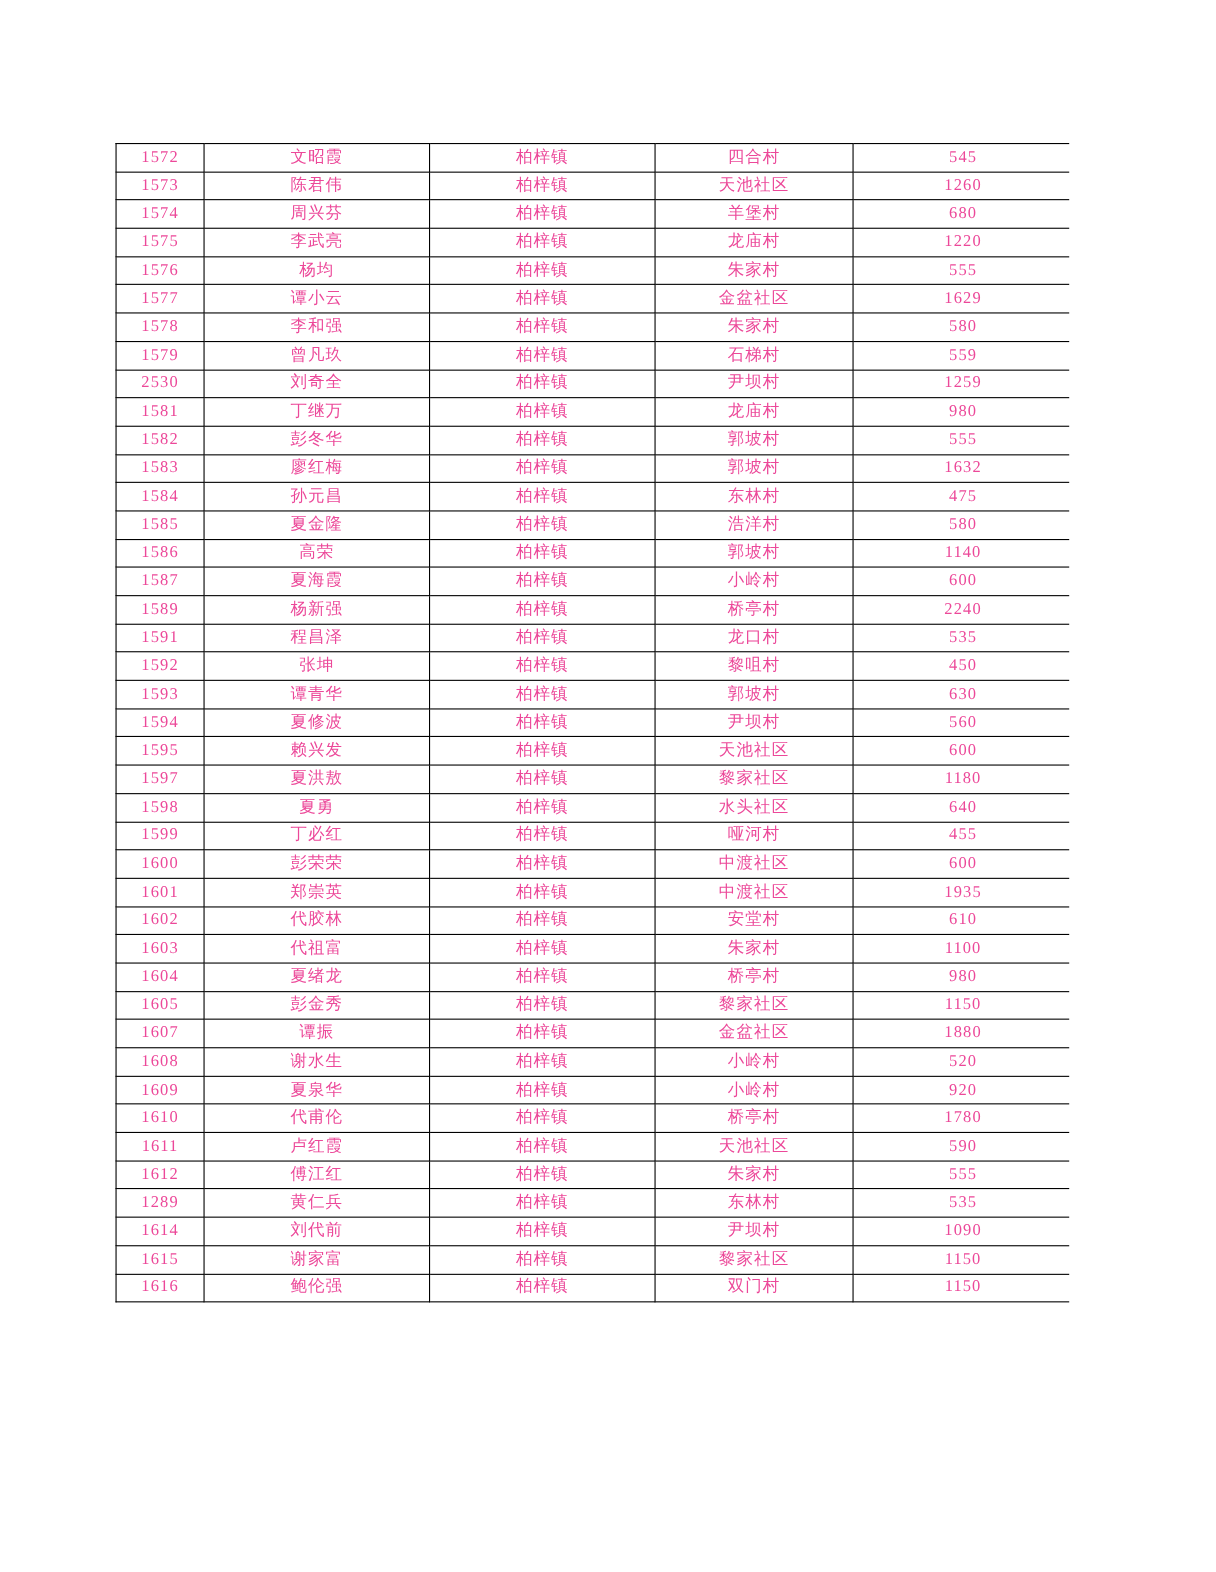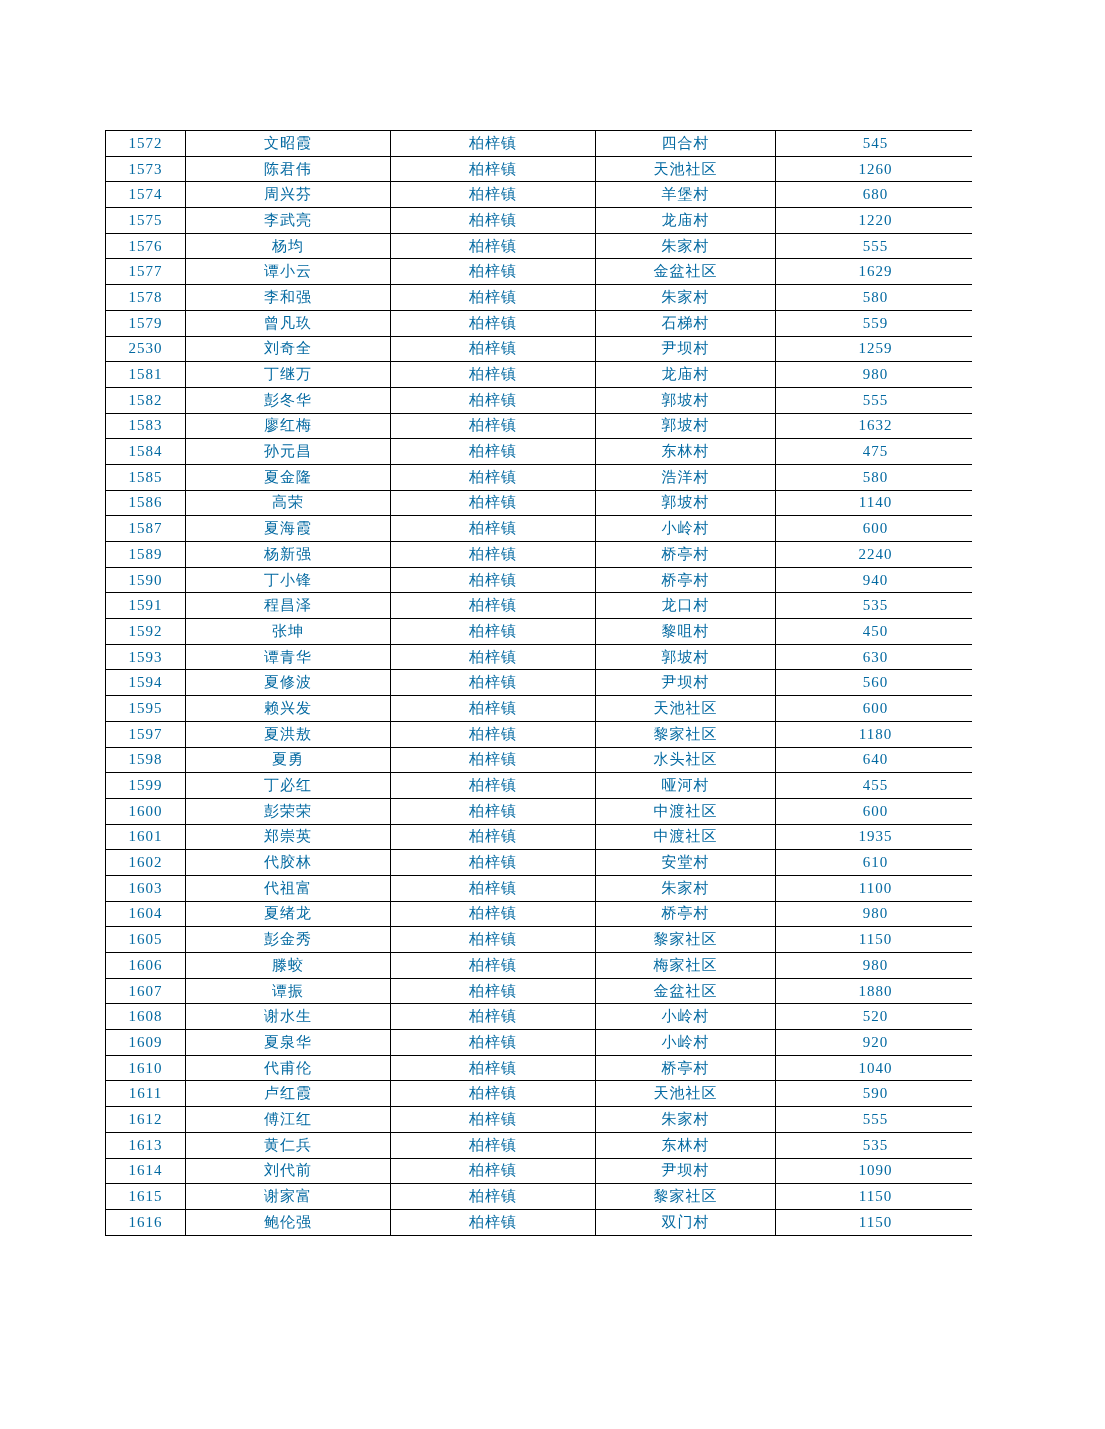--- a/index.html
+++ b/index.html
@@ -6,21 +6,21 @@
     margin: 0;
     padding: 0;
     background: #ffffff;
   }
   .page {
     position: relative;
     width: 972px;
     height: 1429px;
     background: #ffffff;
     font-family: "Liberation Serif", "DejaVu Serif", serif;
-    color: #0369a1;
+    color: #ec4899;
     overflow: hidden;
   }
   table.data-table {
     position: absolute;
     left: 105px;
     top: 130px;
     border-collapse: collapse;
     table-layout: fixed;
     width: 870px;
   }
@@ -168,27 +168,20 @@
           <td>600</td>
         </tr>
         <tr>
           <td>1589</td>
           <td>杨新强</td>
           <td>柏梓镇</td>
           <td>桥亭村</td>
           <td>2240</td>
         </tr>
         <tr>
-          <td>1590</td>
-          <td>丁小锋</td>
-          <td>柏梓镇</td>
-          <td>桥亭村</td>
-          <td>940</td>
-        </tr>
-        <tr>
           <td>1591</td>
           <td>程昌泽</td>
           <td>柏梓镇</td>
           <td>龙口村</td>
           <td>535</td>
         </tr>
         <tr>
           <td>1592</td>
           <td>张坤</td>
           <td>柏梓镇</td>
@@ -273,27 +266,20 @@
           <td>980</td>
         </tr>
         <tr>
           <td>1605</td>
           <td>彭金秀</td>
           <td>柏梓镇</td>
           <td>黎家社区</td>
           <td>1150</td>
         </tr>
         <tr>
-          <td>1606</td>
-          <td>滕蛟</td>
-          <td>柏梓镇</td>
-          <td>梅家社区</td>
-          <td>980</td>
-        </tr>
-        <tr>
           <td>1607</td>
           <td>谭振</td>
           <td>柏梓镇</td>
           <td>金盆社区</td>
           <td>1880</td>
         </tr>
         <tr>
           <td>1608</td>
           <td>谢水生</td>
           <td>柏梓镇</td>
@@ -305,38 +291,38 @@
           <td>夏泉华</td>
           <td>柏梓镇</td>
           <td>小岭村</td>
           <td>920</td>
         </tr>
         <tr>
           <td>1610</td>
           <td>代甫伦</td>
           <td>柏梓镇</td>
           <td>桥亭村</td>
-          <td>1040</td>
+          <td>1780</td>
         </tr>
         <tr>
           <td>1611</td>
           <td>卢红霞</td>
           <td>柏梓镇</td>
           <td>天池社区</td>
           <td>590</td>
         </tr>
         <tr>
           <td>1612</td>
           <td>傅江红</td>
           <td>柏梓镇</td>
           <td>朱家村</td>
           <td>555</td>
         </tr>
         <tr>
-          <td>1613</td>
+          <td>1289</td>
           <td>黄仁兵</td>
           <td>柏梓镇</td>
           <td>东林村</td>
           <td>535</td>
         </tr>
         <tr>
           <td>1614</td>
           <td>刘代前</td>
           <td>柏梓镇</td>
           <td>尹坝村</td>

